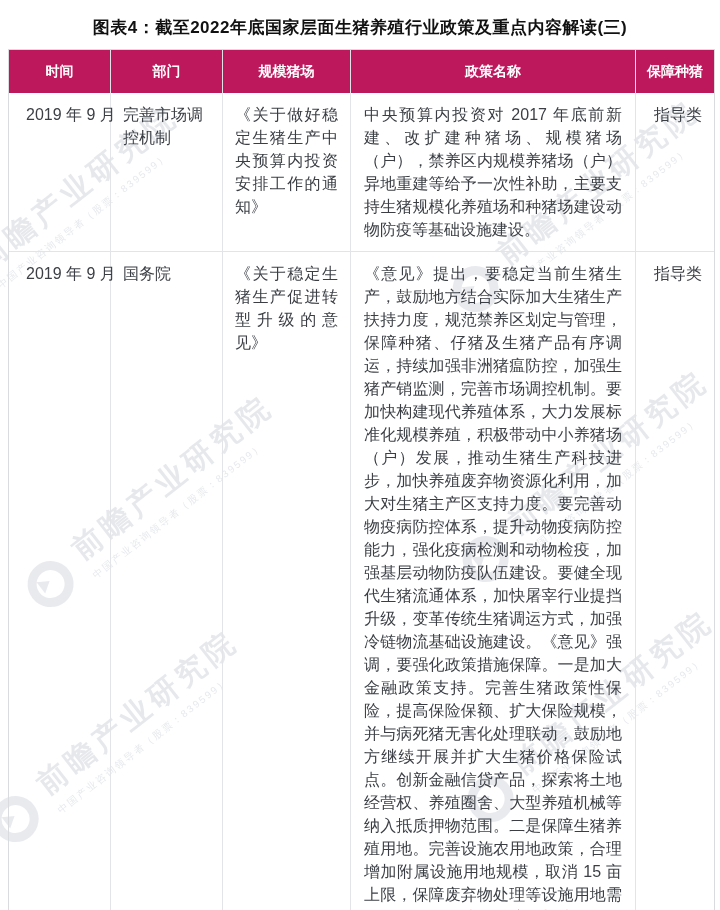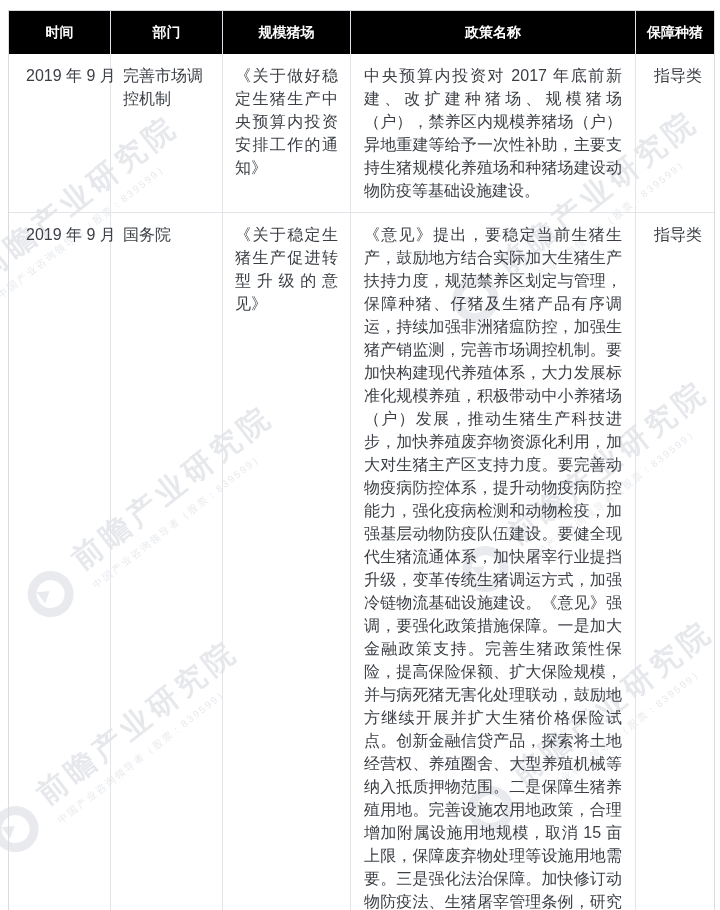--- a/index.html
+++ b/index.html
@@ -52,21 +52,21 @@
 
   .table-wrap { position: relative; z-index: 1; margin: 10px 8px 0 8px; }
   table {
     width: 705px;
     table-layout: fixed;
     border-collapse: separate;
     border-spacing: 0;
     border: 1px solid #d9dbde;
   }
   th {
-    background: #000000;
+    background: #be185d;
     color: #ffffff;
     font-size: 14px;
     font-weight: bold;
     height: 43px;
     text-align: center;
     vertical-align: middle;
     border-right: 1px solid #dfe2e6;
   }
   th:last-child { border-right: none; }
   td {
@@ -117,20 +117,21 @@
       <span class="wm-big">前瞻产业研究院</span>
       <span class="wm-small">中国产业咨询领导者（股票：839599）</span>
     </div>
     <div class="wm-tile" style="left:655px; top:670px;">
       <span class="wm-logo"></span>
       <span class="wm-big">前瞻产业研究院</span>
       <span class="wm-small">中国产业咨询领导者（股票：839599）</span>
     </div>
   </div>
 
+  <h1 class="title">图表4：截至2022年底国家层面生猪养殖行业政策及重点内容解读(三)</h1>
 
   <div class="table-wrap">
     <table>
       <colgroup>
         <col style="width:102px">
         <col style="width:112px">
         <col style="width:128px">
         <col style="width:285px">
         <col style="width:78px">
       </colgroup>

